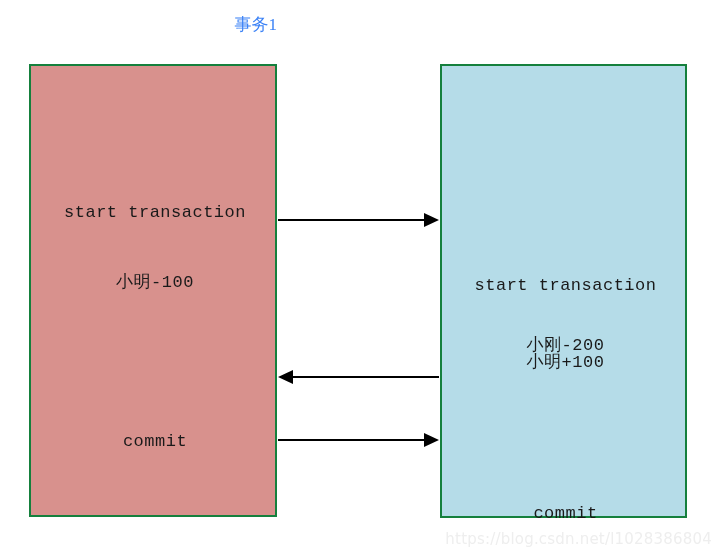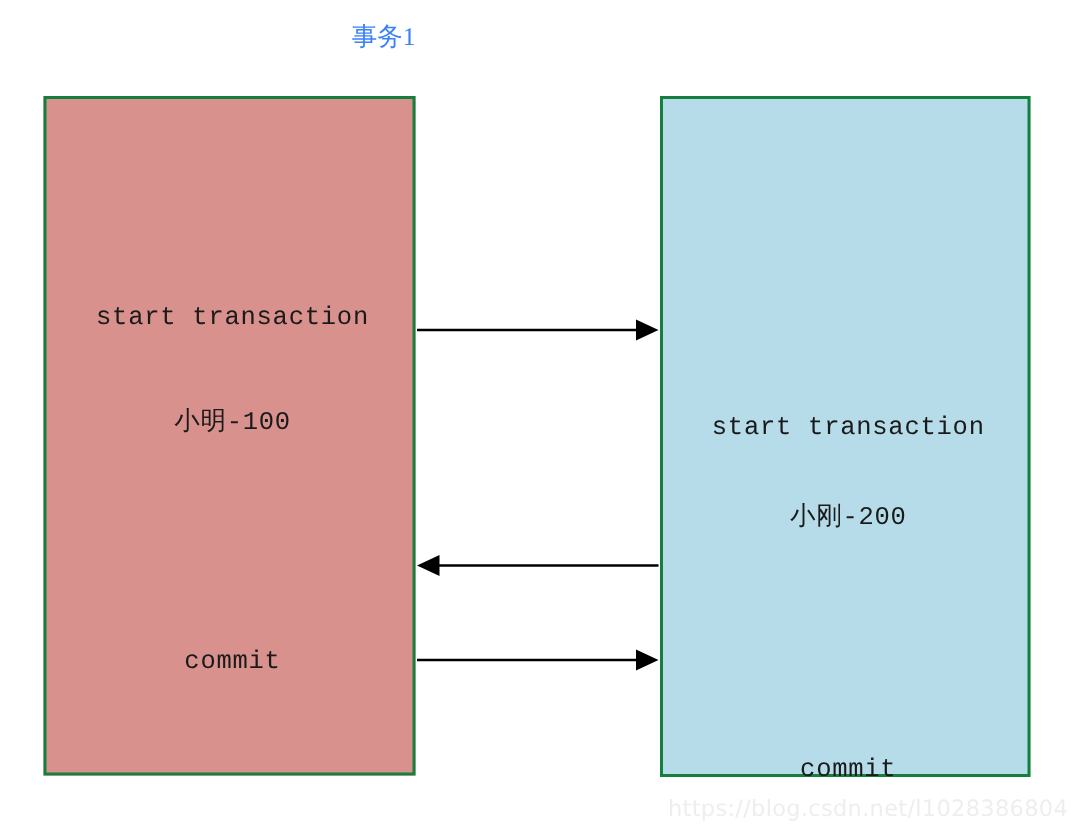--- a/index.html
+++ b/index.html
@@ -99,20 +99,21 @@
 
   <div class="txn-box" id="box-left">
     <div class="box-line centered" id="l-start">start transaction</div>
     <div class="box-line centered" id="l-amt1">小明-100</div>
     <div class="box-line centered" id="l-commit">commit</div>
   </div>
 
   <div class="txn-box" id="box-right">
     <div class="box-line centered" id="r-start">start transaction</div>
     <div class="box-line centered" id="r-amt1">小刚-200</div>
+    <div class="box-line centered" id="r-amt2">小明+100</div>
     <div class="box-line centered" id="r-commit">commit</div>
   </div>
 
   <svg id="arrow-layer" viewBox="0 0 720 552">
 
     <g>
       <line x1="278" y1="220" x2="430" y2="220" stroke="#000000" stroke-width="1.8"></line>
       <polygon points="439,220 424,213 424,227" fill="#000000"></polygon>
     </g>
 

